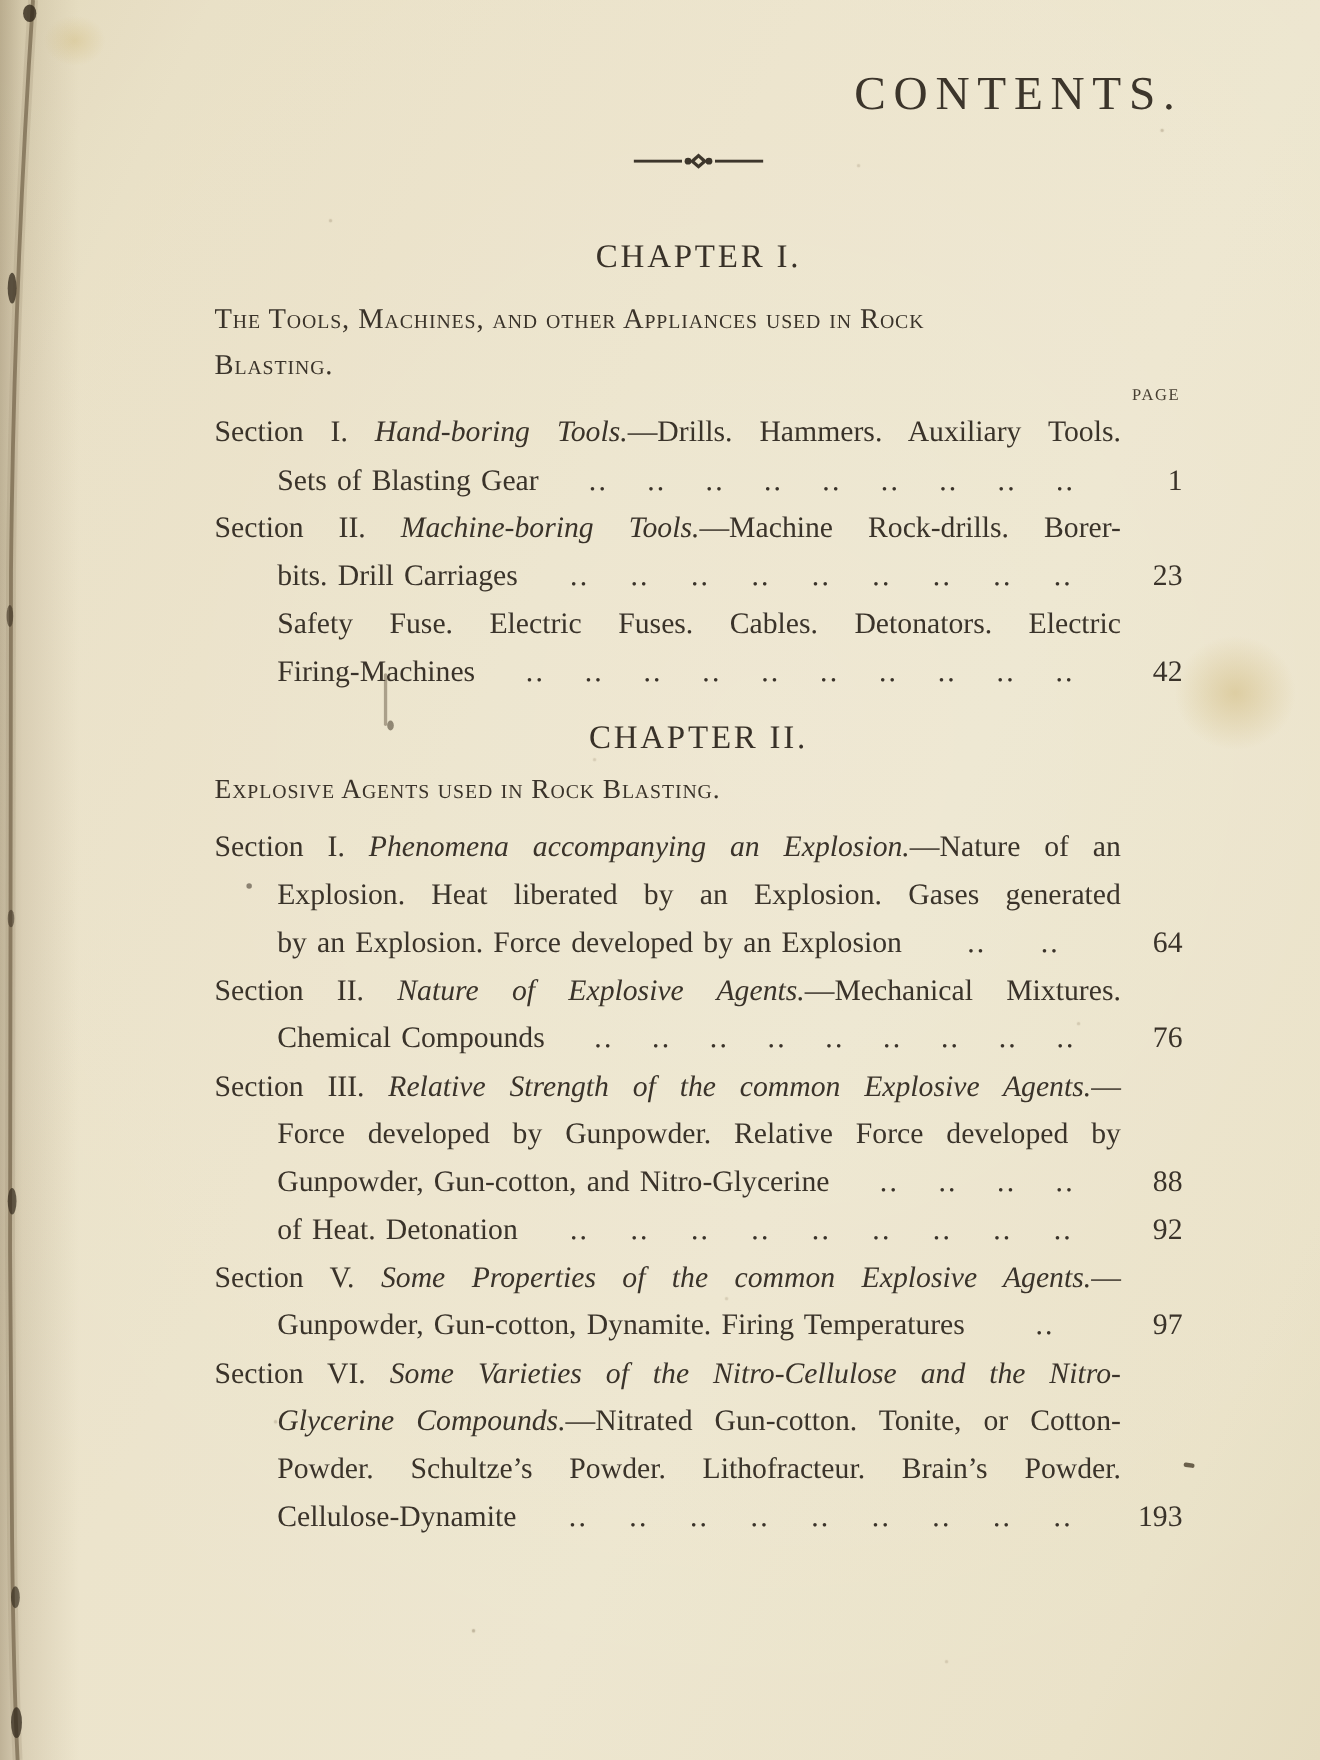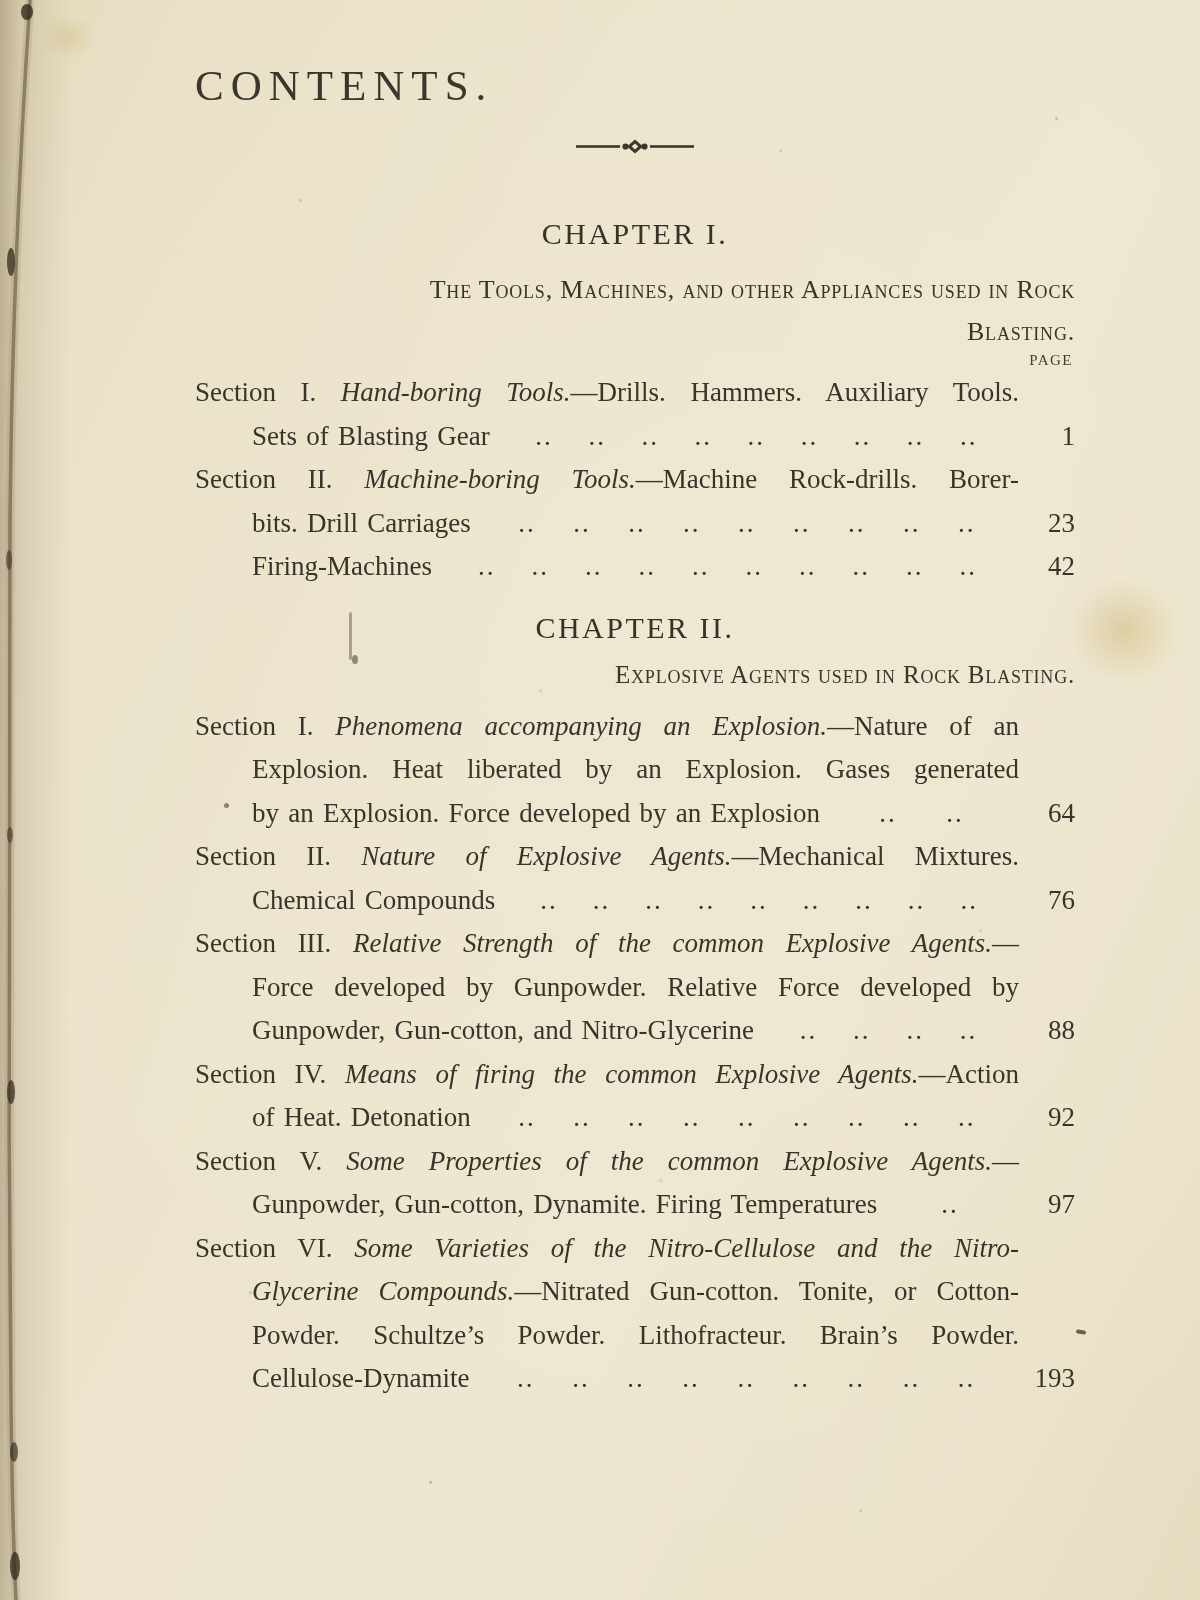--- a/index.html
+++ b/index.html
@@ -33,27 +33,27 @@
       780px 150px 1px 1px rgba(120,100,70,.2),
       1056px 118px 1px 1px rgba(120,100,70,.3),
       540px 690px 1px 1px rgba(120,100,70,.2),
       980px 930px 1px 1px rgba(120,100,70,.22),
       660px 1180px 1px 1px rgba(120,100,70,.2),
       430px 1482px 1px 1px rgba(110,92,64,.35),
       860px 1510px 1px 1px rgba(120,100,70,.2),
       250px 1292px 1px 1px rgba(120,100,70,.25);}
   
   .content{position:absolute;left:195px;top:0;width:880px;}
-  .contents-title{margin-top:58px;font-size:43px;line-height:56px;text-align:left;
+  .contents-title{margin-top:58px;font-size:43px;line-height:56px;text-align:right;
     letter-spacing:7px;color:#3c352b;}
   .ornament{display:block;margin:24px auto 0;}
   .ch-heading{margin-top:60px;font-size:30px;line-height:38px;text-align:center;
     letter-spacing:2.5px;color:#383128;}
   .ch-heading.second{margin-top:20px;}
-  .ch-subtitle{margin-top:16px;font-size:26px;line-height:42px;text-align:right;
+  .ch-subtitle{margin-top:16px;font-size:26px;line-height:42px;text-align:left;
     font-variant:small-caps;letter-spacing:0.8px;color:#3a332a;}
   .ch-subtitle.second{margin-top:10px;font-size:25px;line-height:36px;}
   .page-label{margin-top:-4px;font-size:15px;line-height:22px;text-align:right;
     letter-spacing:1.5px;padding-right:2px;color:#463e31;}
   .toc{font-size:27px;line-height:43.5px;word-spacing:2.5px;}
   .toc.second{margin-top:12px;}
   .tl{position:relative;}
   .just{width:824px;text-align:justify;text-align-last:justify;}
   .cont{margin-left:57px;}
   .just.cont{width:767px;}
@@ -139,20 +139,21 @@
             <span>..</span>
             <span>..</span>
             <span>..</span>
             <span>..</span>
             <span>..</span>
             <span>..</span>
           </span>
         <span class="pageno">23</span>
       </div>
 
+      <div class="tl just cont"><span>Safety Fuse. Electric Fuses. Cables. Detonators. Electric</span></div>
       <div class="tl dotline cont">
         <span class="ltext"><span>Firing-Machines</span></span>
         <span class="dots">
             <span>..</span>
             <span>..</span>
             <span>..</span>
             <span>..</span>
             <span>..</span>
             <span>..</span>
             <span>..</span>
@@ -204,21 +205,20 @@
         <span class="ltext"><span>Gunpowder, Gun-cotton, and Nitro-Glycerine</span></span>
         <span class="dots">
             <span>..</span>
             <span>..</span>
             <span>..</span>
             <span>..</span>
           </span>
         <span class="pageno">88</span>
       </div>
 
-      <div class="tl just"><span>Section IV. </span><span class="it">Means of firing the common Explosive Agents.</span><span>—Action</span></div>
       <div class="tl dotline cont">
         <span class="ltext"><span>of Heat. Detonation</span></span>
         <span class="dots">
             <span>..</span>
             <span>..</span>
             <span>..</span>
             <span>..</span>
             <span>..</span>
             <span>..</span>
             <span>..</span>

